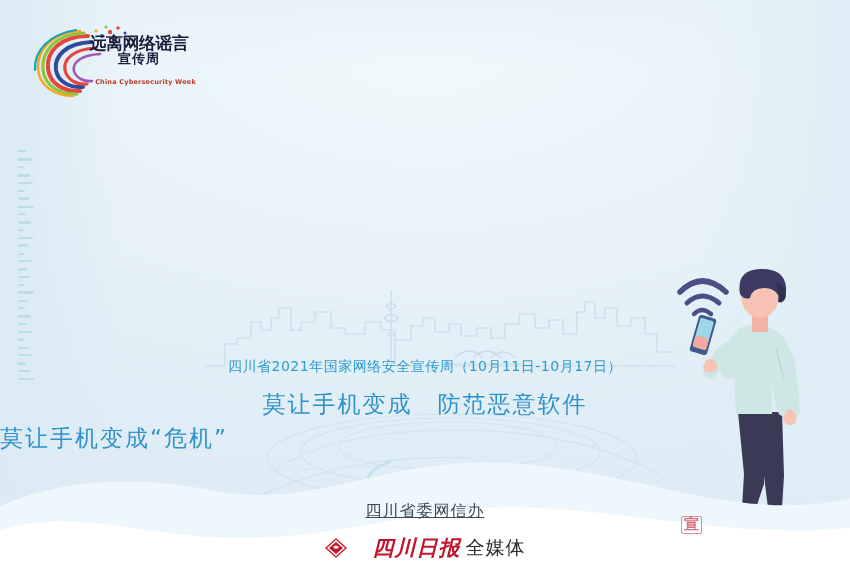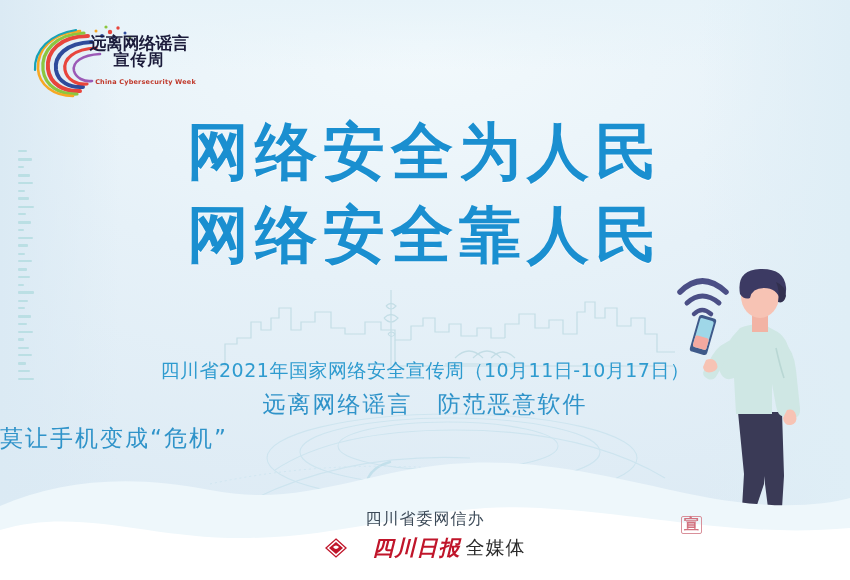--- a/index.html
+++ b/index.html
@@ -39,21 +39,21 @@
   .barcode i{display:block;background:#b6dde2;border-radius:1px;}
 
   
   .logo{position:absolute;left:26px;top:22px;width:160px;height:78px;}
   .logo-text{
     position:absolute;left:58px;top:12px;width:110px;
     color:#1b1b3a;font-weight:bold;line-height:1.06;
     text-align:center;
   }
   .logo-l1{font-size:17px;letter-spacing:-.5px;}
-  .logo-l2{font-size:16px;letter-spacing:1px;text-align:center;}
+  .logo-l2{font-size:13px;letter-spacing:1px;text-align:center;}
   .logo-en{
     position:absolute;left:58px;top:56px;width:112px;text-align:right;
     font-size:6.5px;color:#c0392b;font-weight:bold;letter-spacing:.2px;
     white-space:nowrap;
   }
 
   
   .skyline{position:absolute;left:205px;top:278px;width:470px;height:92px;opacity:.55;}
 
   
@@ -65,21 +65,21 @@
     font-size:62px;font-weight:bold;color:#1a8fd0;
     letter-spacing:6px;line-height:1.28;
     text-shadow:0 1px 0 rgba(255,255,255,.6);
     white-space:nowrap;
   }
   .hl-line.second{margin-top:4px;}
 
   
   .subtitle{
     position:absolute;left:0;top:358px;width:850px;text-align:center;
-    font-size:19px;color:#2e9bcf;letter-spacing:.5px;white-space:nowrap;
+    font-size:14px;color:#2e9bcf;letter-spacing:.5px;white-space:nowrap;
   }
   .slogan1{
     position:absolute;left:0;top:389px;width:850px;text-align:center;
     font-size:23px;color:#2f93c9;letter-spacing:2px;white-space:nowrap;
   }
   .slogan2{
     position:absolute;left:0;top:423px;width:850px;text-align:left;
     font-size:23px;color:#2f93c9;letter-spacing:2px;white-space:nowrap;
   }
 
@@ -87,21 +87,21 @@
   .swirl{position:absolute;left:180px;top:410px;width:520px;height:150px;opacity:.55;}
 
   
   .wave{position:absolute;left:0;bottom:0;width:850px;height:170px;}
 
   
   .footer{
     position:absolute;left:0;bottom:18px;width:850px;text-align:center;
   }
   .footer-org{
-    font-size:16px;color:#3c4a58;letter-spacing:1px;margin-bottom:4px;
+    font-size:16px;color:#3c4a58;letter-spacing:1px;margin-bottom:12px;text-decoration:underline;
   }
   .footer-brand{
     display:flex;align-items:center;justify-content:center;gap:5px;
     position:relative;
   }
   .brand-seal{width:22px;height:20px;flex:0 0 auto;}
   .brand-name{
     font-size:21px;color:#c0152a;font-weight:bold;
     font-family:"DejaVu Serif","Liberation Serif",serif;
     font-style:italic;letter-spacing:1px;margin-left:21px;
@@ -190,24 +190,20 @@
           <circle cx="70" cy="9" r="1.5"></circle>
         </g>
     </svg>
     <div class="logo-text">
       <div class="logo-l1">远离网络谣言</div>
       <div class="logo-l2">宣传周</div>
     </div>
     <div class="logo-en">China Cybersecurity Week</div>
   </div>
 
-  <div class="headline">
-    <div class="hl-line">网络安全为人民</div>
-    <div class="hl-line second">网络安全靠人民</div>
-  </div>
 
   <div class="skyline">
     <svg viewBox="0 0 470 92" width="470" height="92">
       <g fill="none" stroke="#a9cfd8" stroke-width="1.2">
         <path d="M0,88 L20,88 L20,66 L32,66 L32,60 L46,60 L46,44 L56,44 L56,52 L66,52 L66,40 L74,40 L74,30 L86,30 L86,52 L96,52 L96,44 L110,44 L110,34 L126,34 L126,50 L140,50 L140,56 L160,56 L160,44 L176,44 L176,52 L190,52 L190,62 L206,62"></path>
         <path d="M206,62 L206,48 L218,48 L218,40 L230,40 L230,54 L244,54 L244,46 L256,46 L256,58 L272,58 L272,50 L286,50 L286,60 L300,60"></path>
         <path d="M300,60 L300,46 L314,46 L314,36 L330,36 L330,50 L344,50 L344,42 L358,42 L358,56 L372,56 L372,34 L380,34 L380,24 L390,24 L390,40 L400,40 L400,30 L412,30 L412,48 L426,48 L426,40 L440,40 L440,56 L452,56 L452,74 L470,74"></path>
         <path d="M190,62 L190,88 L470,88"></path>
         <path d="M186,12 L186,88"></path>
         <path d="M181,28 q5,-5 10,0 q-5,6 -10,0"></path>
@@ -215,21 +211,21 @@
         <path d="M183,56 q3.5,-4 7,0 q-3.5,5 -7,0"></path>
         <path d="M250,80 q14,-14 28,0"></path>
         <path d="M268,80 q14,-14 28,0"></path>
         <path d="M286,80 q12,-12 24,0"></path>
         <path d="M240,86 L320,86"></path>
       </g>
     </svg>
   </div>
 
   <div class="subtitle">四川省2021年国家网络安全宣传周（10月11日-10月17日）</div>
-  <div class="slogan1">远离网络谣言　防范恶意软件</div>
+  <div class="slogan1">莫让手机变成　防范恶意软件</div>
   <div class="slogan2">莫让手机变成“危机”</div>
 
   <div class="swirl">
     <svg viewBox="0 0 520 150" width="520" height="150">
       <g fill="none" stroke="#bfdeea" stroke-width="1.1">
         <ellipse cx="270" cy="42" rx="150" ry="34"></ellipse>
         <ellipse cx="272" cy="48" rx="185" ry="44"></ellipse>
         <ellipse cx="268" cy="36" rx="110" ry="24"></ellipse>
         <path d="M95,60 q60,-40 180,-40 q130,0 210,48"></path>
         <path d="M60,96 q100,-54 230,-48"></path>

